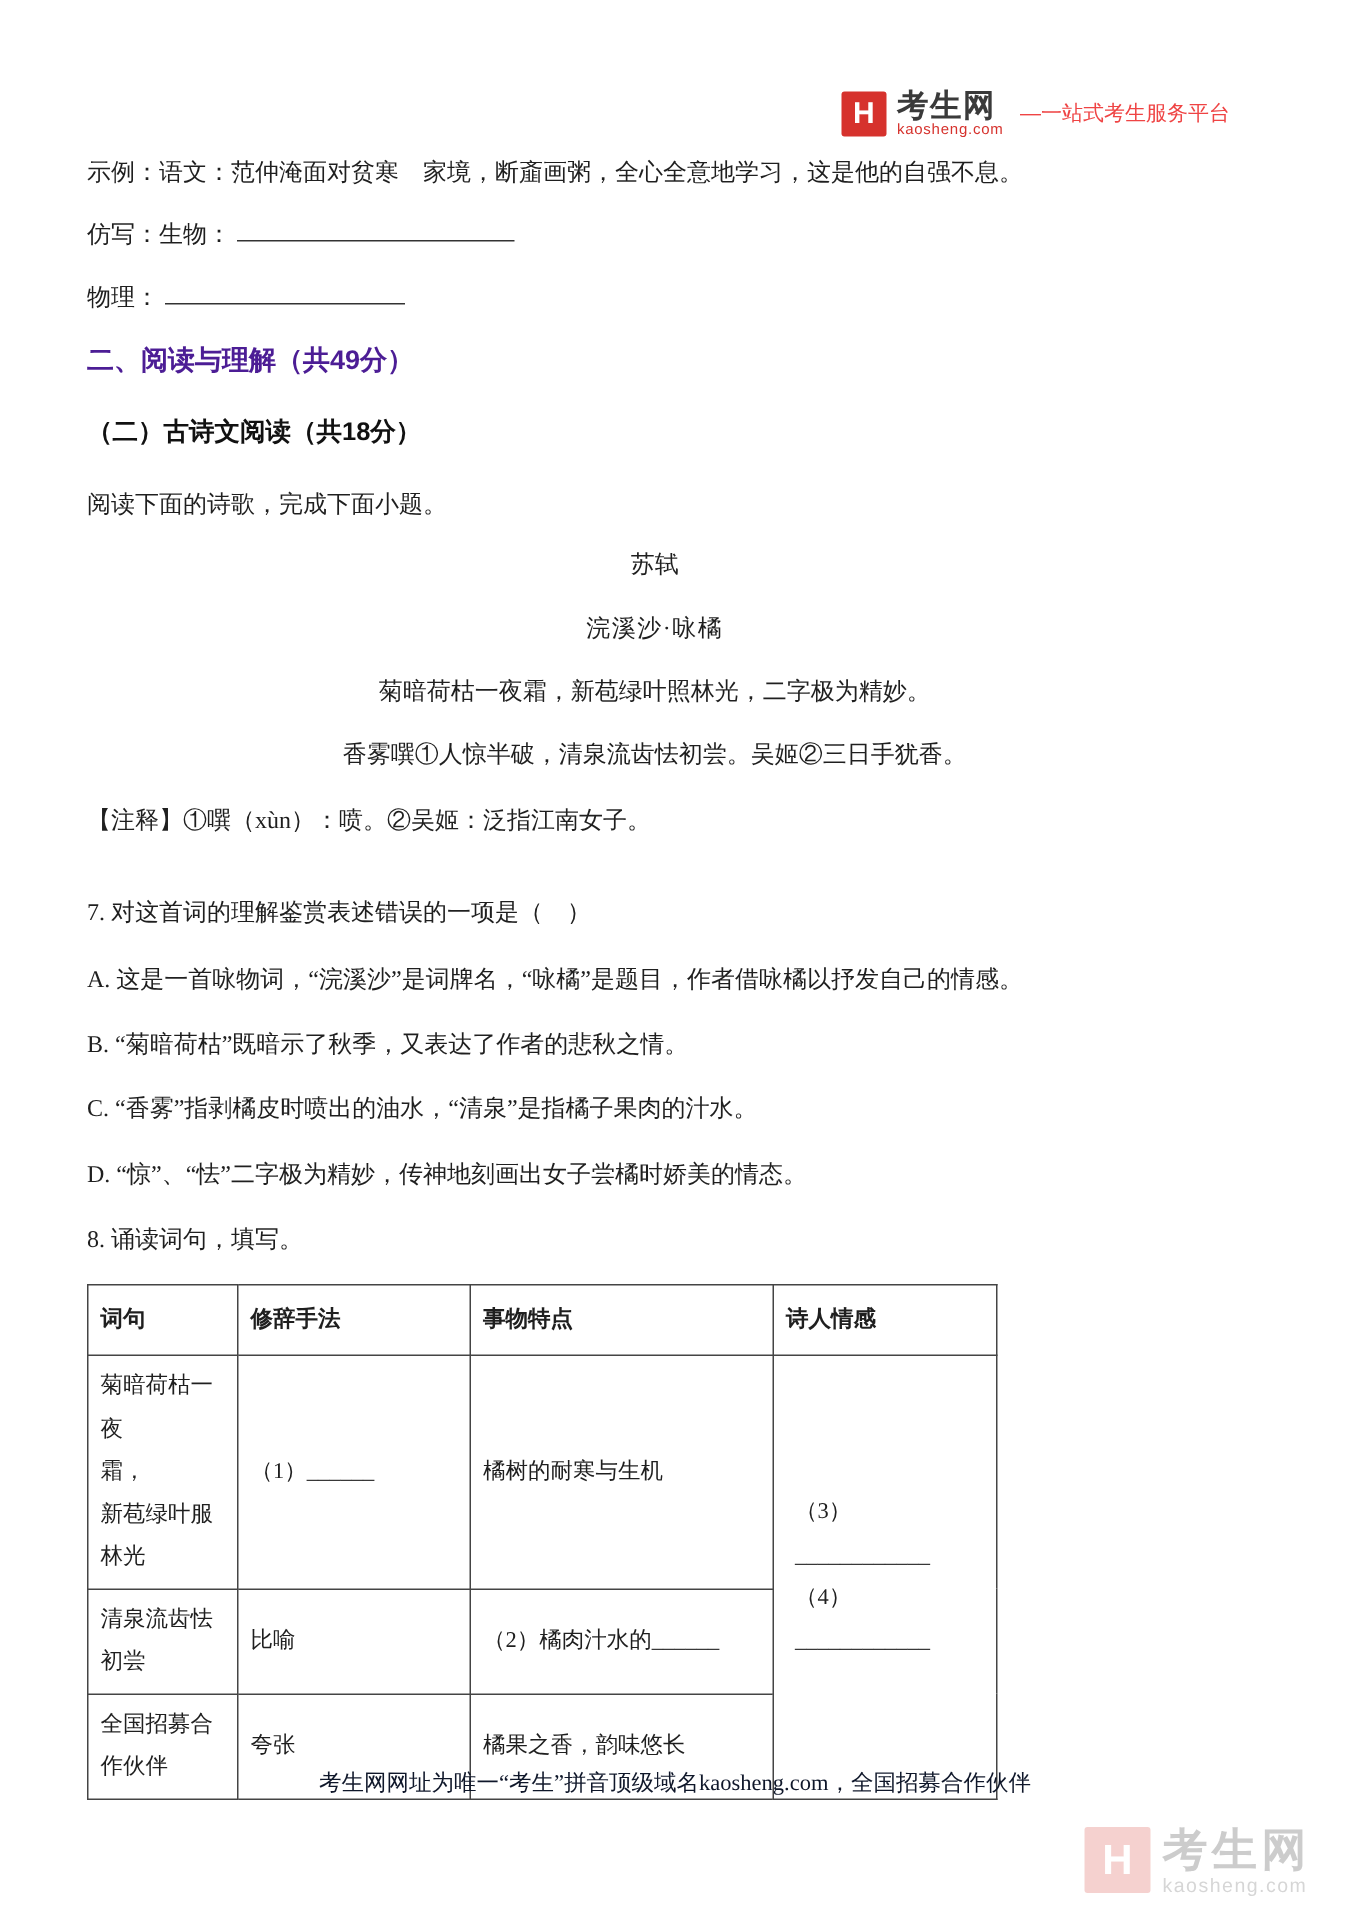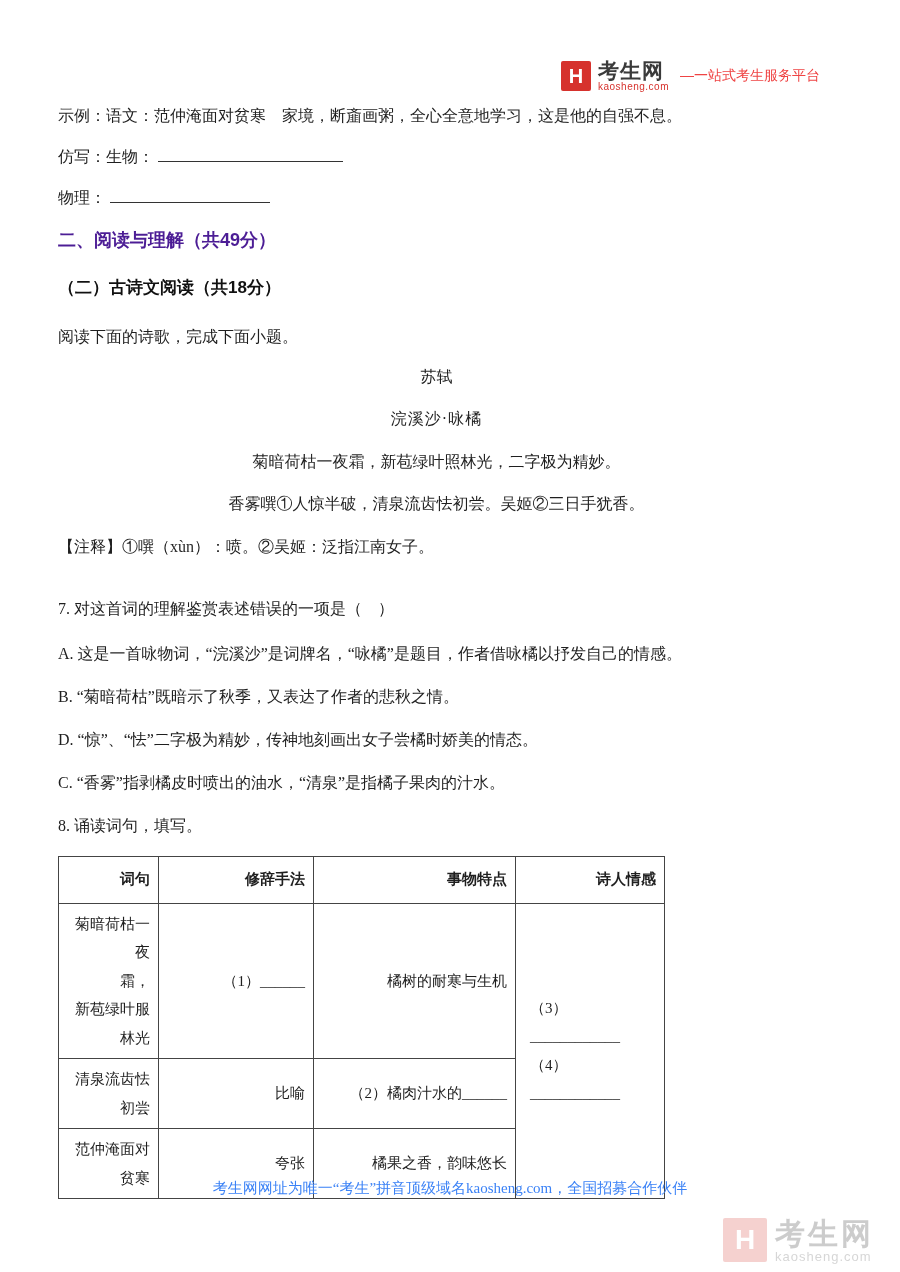--- a/index.html
+++ b/index.html
@@ -77,21 +77,21 @@
   
   .q8-table {
     border-collapse: collapse;
     table-layout: fixed;
     width: 606px;
     margin-top: 6px;
     font-size: 15px;
   }
   .q8-table th, .q8-table td {
     border: 1px solid #444;
-    text-align: right;
+    text-align: left;
     vertical-align: middle;
     padding: 6px 8px;
     line-height: 1.9;
     font-weight: normal;
   }
   .q8-table th {
     font-family: "Liberation Sans", "DejaVu Sans", sans-serif;
     font-weight: bold;
     height: 34px;
   }
@@ -110,21 +110,21 @@
     line-height: 2.1;
   }
 
   
   .footer-note {
     position: absolute;
     left: 0; right: 0;
     bottom: 74px;
     text-align: center;
     font-size: 15px;
-    color: #3b82f6;
+    color: #0f172a;
   }
 
   
   .watermark {
     position: absolute;
     right: 26px;
     bottom: 8px;
     display: flex;
     align-items: center;
     gap: 8px;
@@ -186,22 +186,22 @@
     <p class="poem-line">苏轼</p>
     <p class="poem-line poem-title">浣溪沙·咏橘</p>
     <p class="poem-line">菊暗荷枯一夜霜，新苞绿叶照林光，二字极为精妙。</p>
     <p class="poem-line">香雾噀①人惊半破，清泉流齿怯初尝。吴姬②三日手犹香。</p>
 
     <p class="line notes">【注释】①噀（xùn）：喷。②吴姬：泛指江南女子。</p>
 
     <p class="line stem">7. 对这首词的理解鉴赏表述错误的一项是（　）</p>
     <p class="option">A. 这是一首咏物词，“浣溪沙”是词牌名，“咏橘”是题目，作者借咏橘以抒发自己的情感。</p>
     <p class="option">B. “菊暗荷枯”既暗示了秋季，又表达了作者的悲秋之情。</p>
+    <p class="option">C. “香雾”指剥橘皮时喷出的油水，“清泉”是指橘子果肉的汁水。</p>
     <p class="option">D. “惊”、“怯”二字极为精妙，传神地刻画出女子尝橘时娇美的情态。</p>
-    <p class="option">C. “香雾”指剥橘皮时喷出的油水，“清泉”是指橘子果肉的汁水。</p>
 
     <p class="line">8. 诵读词句，填写。</p>
 
     <table class="q8-table">
       <colgroup>
         <col class="col-phrase">
           <col class="col-device">
           <col class="col-feature">
           <col class="col-emotion">
       </colgroup>
@@ -222,21 +222,21 @@
           <td>橘树的耐寒与生机</td>
           <td class="emotion-cell" rowspan="3">（3）____________
 （4）____________</td>
         </tr>
         <tr class="row-2">
           <td>清泉流齿怯初尝</td>
           <td>比喻</td>
           <td>（2）橘肉汁水的______</td>
         </tr>
         <tr class="row-3">
-          <td>范仲淹面对贫寒</td>
+          <td>全国招募合作伙伴</td>
           <td>夸张</td>
           <td>橘果之香，韵味悠长</td>
         </tr>
       </tbody>
     </table>
   </main>
 
   <div class="footer-note">考生网网址为唯一“考生”拼音顶级域名kaosheng.com，全国招募合作伙伴</div>
 
   <div class="watermark">

